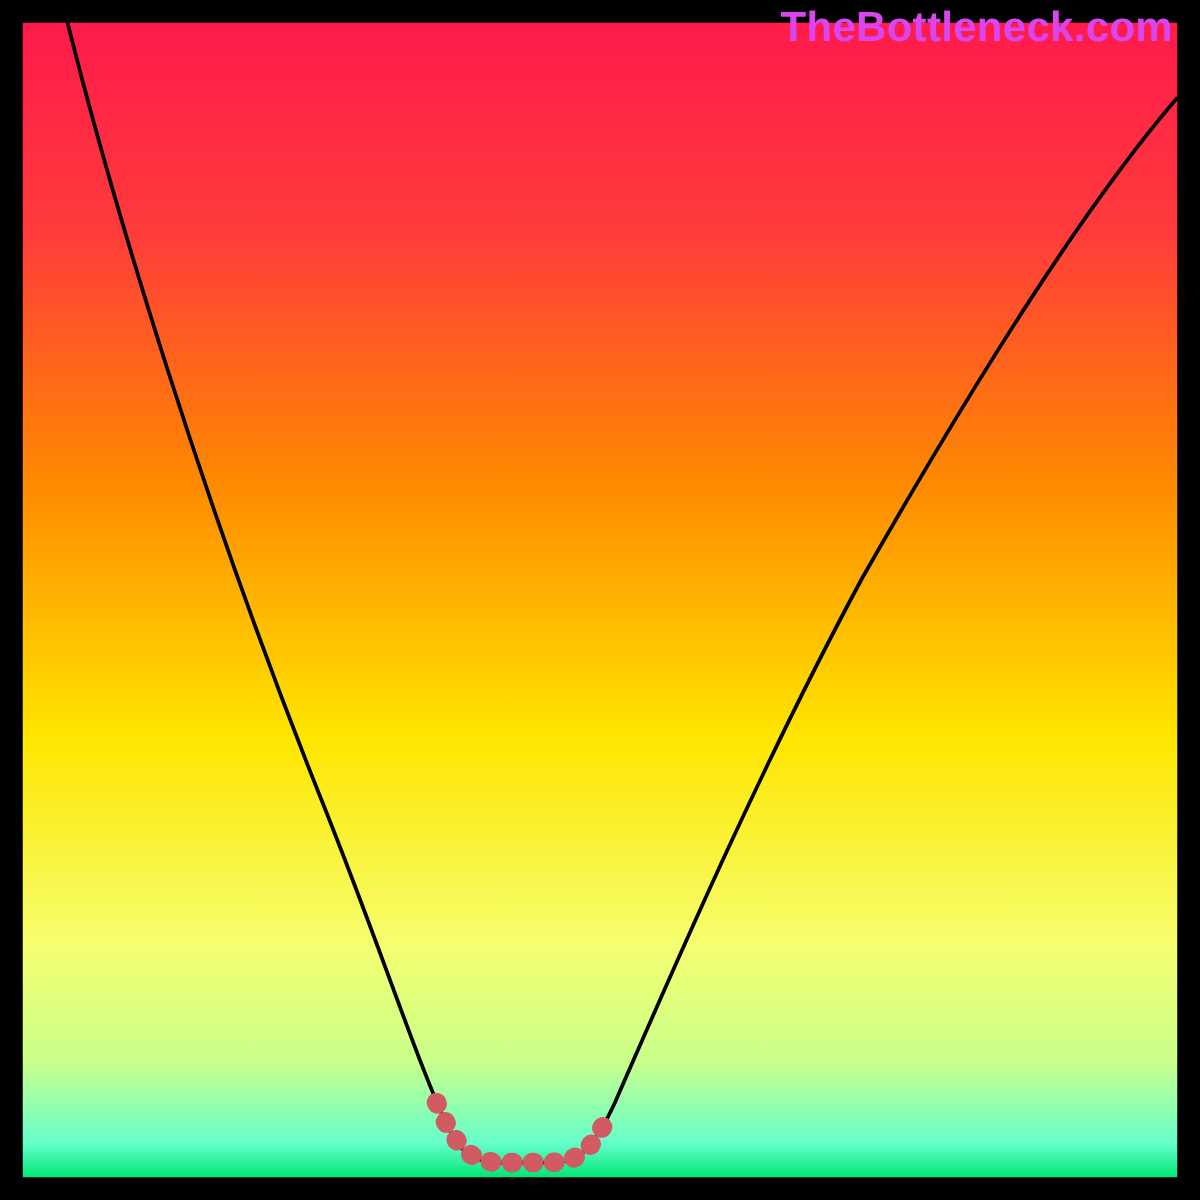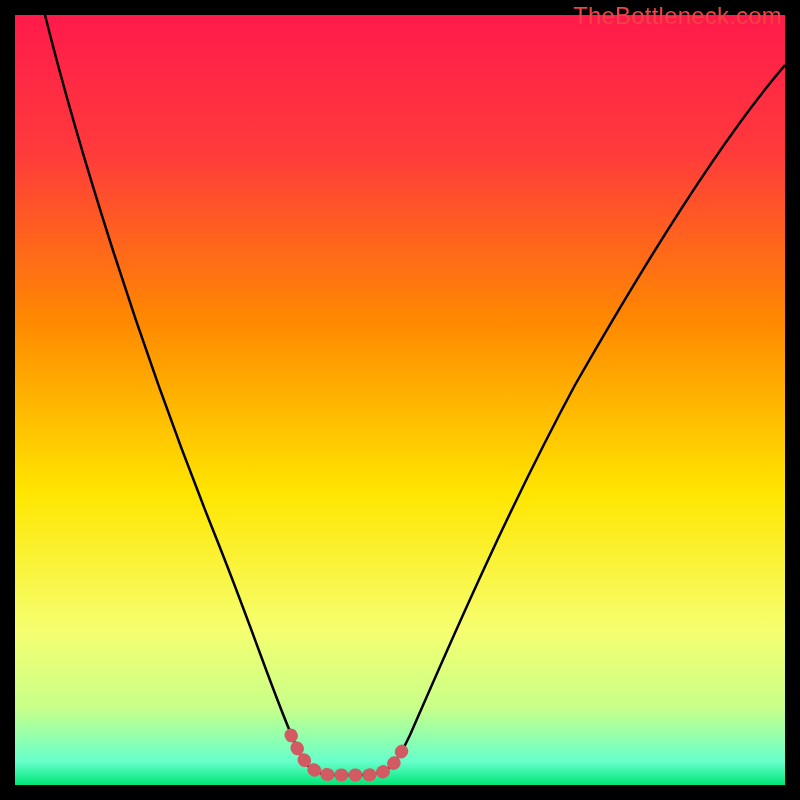--- a/index.html
+++ b/index.html
@@ -16,23 +16,23 @@
     left: 15px;
     top: 15px;
     width: 770px;
     height: 770px;
     background: #000;
   }
   .watermark {
     position: absolute;
     top: 2px;
     right: 18px;
-    color: #ef4444;
-    font-size: 24px;
-    font-weight: 400;
+    color: #d946ef;
+    font-size: 28px;
+    font-weight: 700;
     letter-spacing: 0.2px;
     z-index: 10;
   }
   svg {
     display: block;
   }
 </style>
 </head>
 <body>
 

